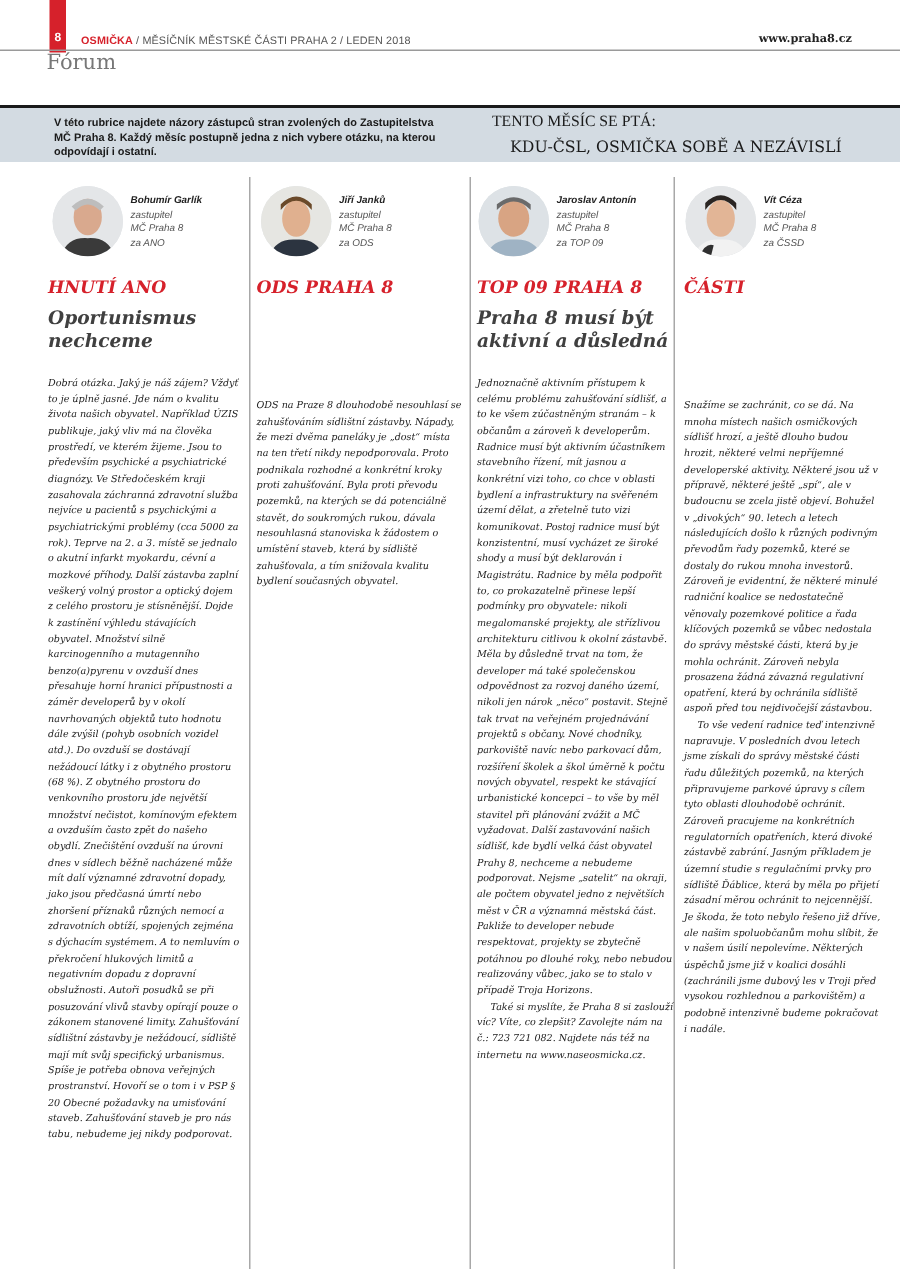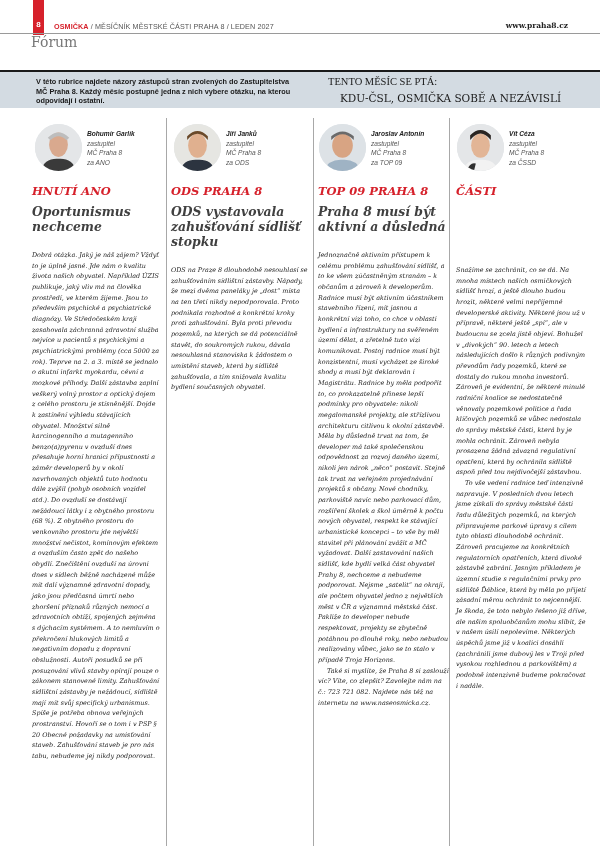--- a/index.html
+++ b/index.html
@@ -45,21 +45,21 @@
   .body-text { position: absolute; left: 0; width: 138px; font-family: "DejaVu Serif", serif;
                font-size: 6.4px; line-height: 10.65px; color: #222; }
   .body-text p { margin: 0; }
   .body-text p + p { text-indent: 9px; }
 </style>
 </head>
 <body>
 
 <div class="page-tab"></div>
 <div class="page-num">8</div>
-<div class="running-head"><span class="brand">OSMIČKA</span><span> / MĚSÍČNÍK MĚSTSKÉ ČÁSTI PRAHA 8 / LEDEN 2027</span></div>
+<div class="running-head"><span class="brand">OSMIČKA</span><span> / MĚSÍČNÍK MĚSTSKÉ ČÁSTI PRAHA 2 / LEDEN 2018</span></div>
 <div class="site-url">www.praha8.cz</div>
 <div class="head-rule"></div>
 <h1 class="section-title">Fórum</h1>
 
 <div class="info-band">
   <div class="info-text">V této rubrice najdete názory zástupců stran zvolených do Zastupitelstva MČ Praha 8. Každý měsíc postupně jedna z nich vybere otázku, na kterou odpovídají i ostatní.</div>
   <div class="ask-label">TENTO MĚSÍC SE PTÁ:</div>
   <div class="ask-parties">KDU-ČSL, OSMIČKA SOBĚ A NEZÁVISLÍ</div>
 </div>
 
@@ -98,21 +98,20 @@
         <path d="M6 50 Q10 37 25 38 Q40 37 44 50Z" fill="#2c3440"></path>
       </svg>
   </div>
   <div class="author">
     <div class="name">Jiří Janků</div>
     <div>zastupitel</div>
     <div>MČ Praha 8</div>
     <div>za ODS</div>
   </div>
   <div class="party">ODS PRAHA 8</div>
-  <h2 class="headline">ODS vystavovala zahušťování sídlišť stopku</h2>
   <div class="body-text" style="top:151px">
     <p>ODS na Praze 8 dlouhodobě nesouhlasí se zahušťováním sídlištní zástavby. Nápady, že mezi dvěma paneláky je „dost“ místa na ten třetí nikdy nepodporovala. Proto podnikala rozhodné a konkrétní kroky proti zahušťování. Byla proti převodu pozemků, na kterých se dá potenciálně stavět, do soukromých rukou, dávala nesouhlasná stanoviska k žádostem o umístění staveb, která by sídliště zahušťovala, a tím snižovala kvalitu bydlení současných obyvatel.</p>
   </div>
 </div>
 
 <div class="col" style="left:307px;left:308px">
   <div class="avatar" style="left:11px">
     <svg viewBox="0 0 50 50">
         <rect width="50" height="50" fill="#dde2e6"></rect>
         <ellipse cx="25" cy="23" rx="11" ry="13" fill="#d8a483"></ellipse>

